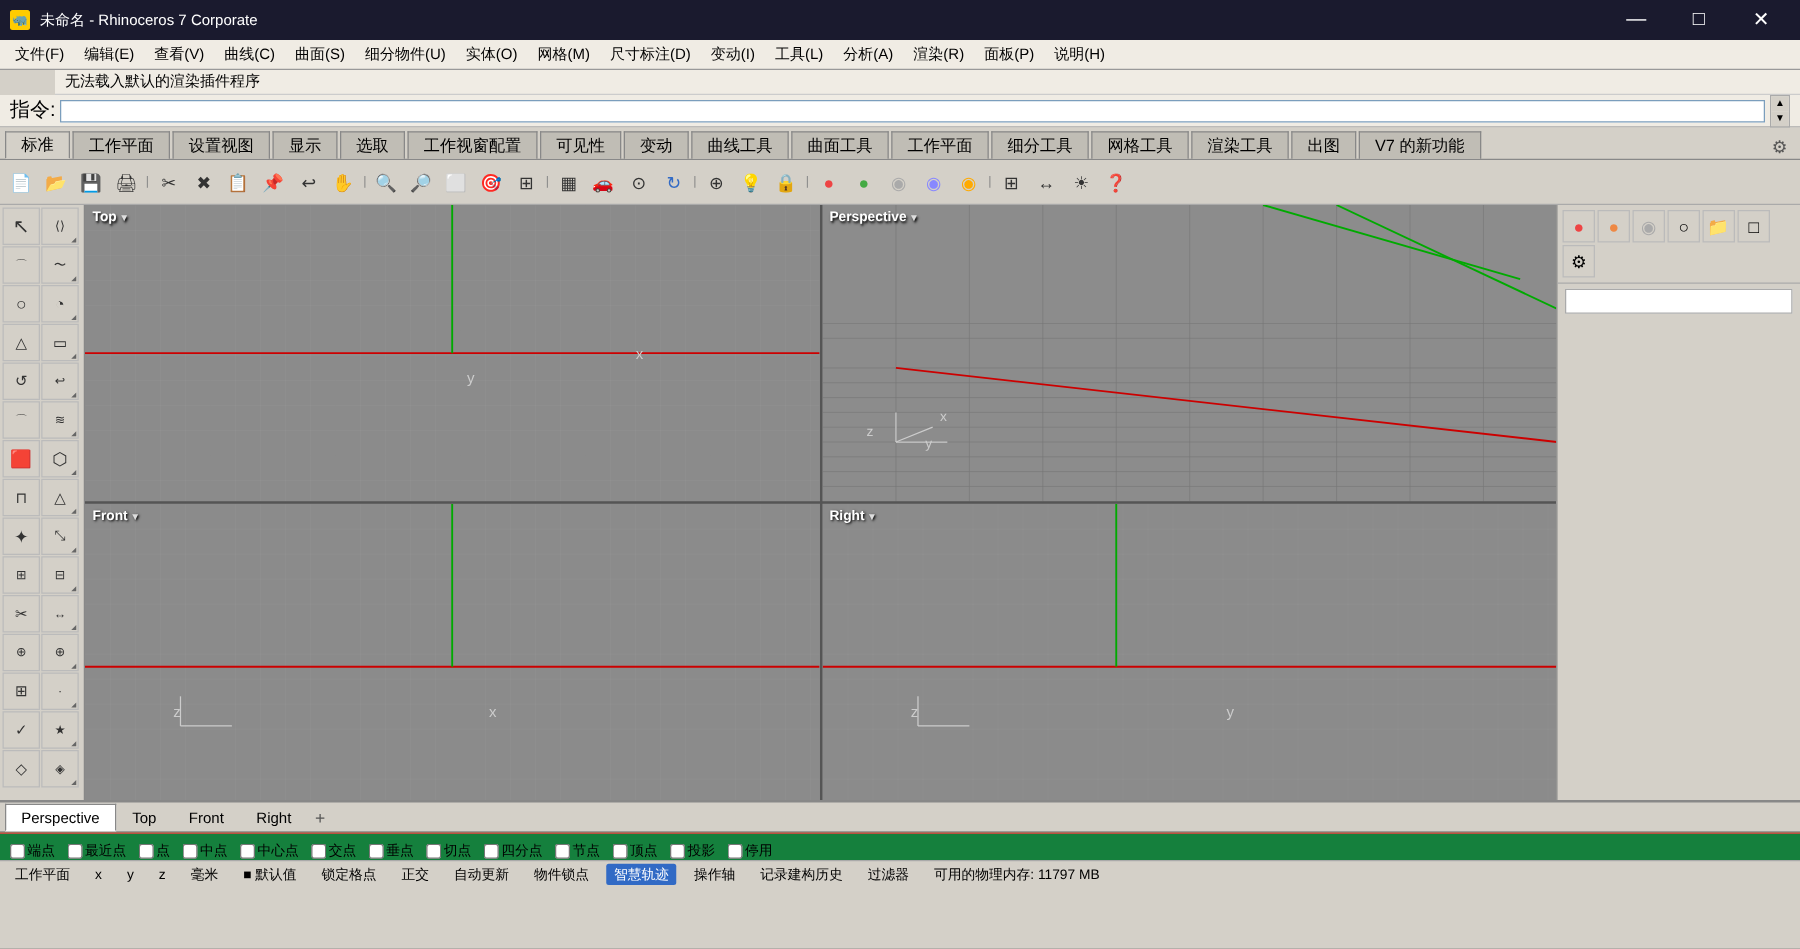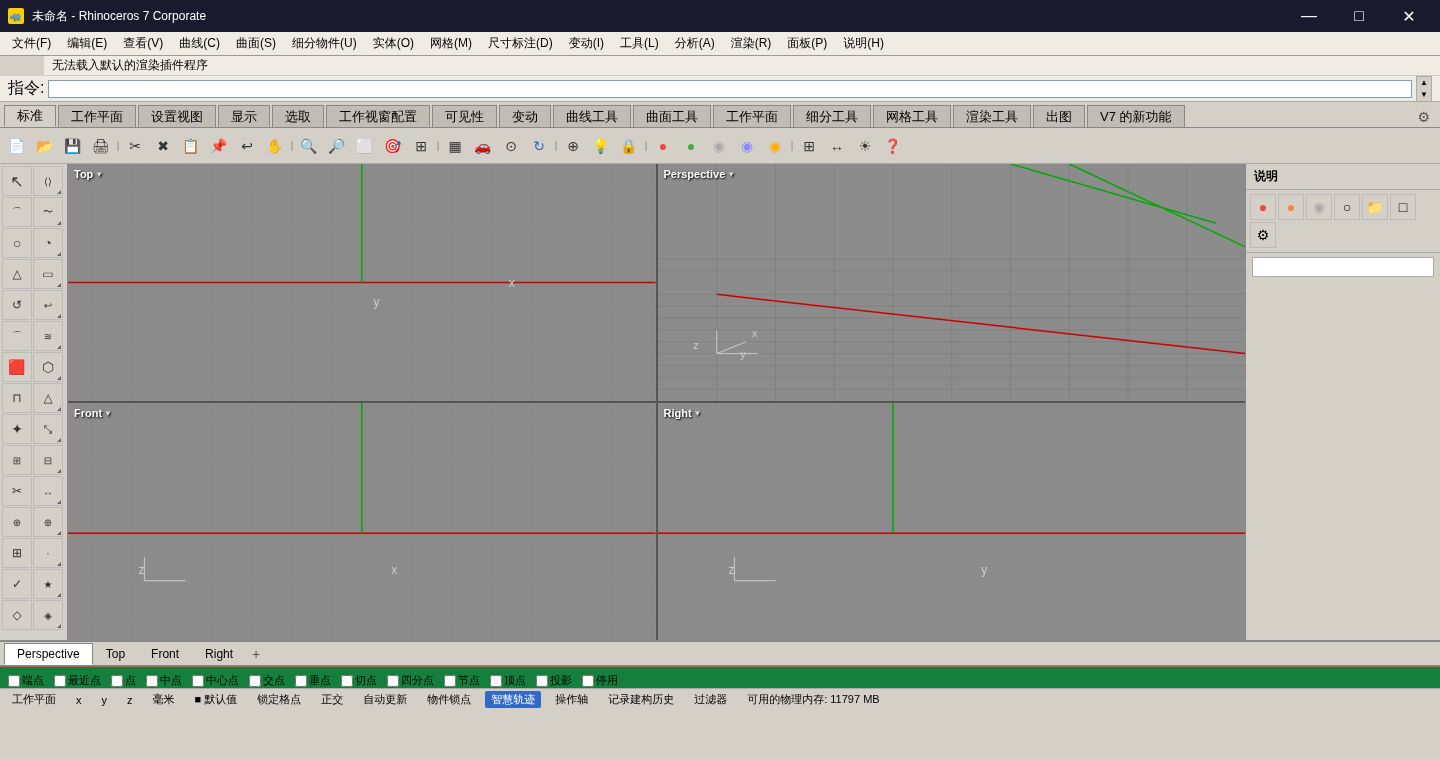--- a/index.html
+++ b/index.html
@@ -671,21 +671,20 @@
       </svg>
       <div class="viewport-label">
         <span>Right</span>
         <span class="dropdown-arrow">▼</span>
       </div>
     </div>
 
   </div>
 
   <div id="right-panel">
-    <div id="right-panel-title">说明</div>
     <div id="right-panel-icons">
       <div class="rp-icon" style="color:#e44;">●</div>
       <div class="rp-icon" style="color:#e84;">●</div>
       <div class="rp-icon" style="color:#aaa;">◉</div>
       <div class="rp-icon">○</div>
       <div class="rp-icon">📁</div>
       <div class="rp-icon">□</div>
       <div class="rp-icon">⚙</div>
     </div>
     <input id="right-panel-search" type="text" style="">

